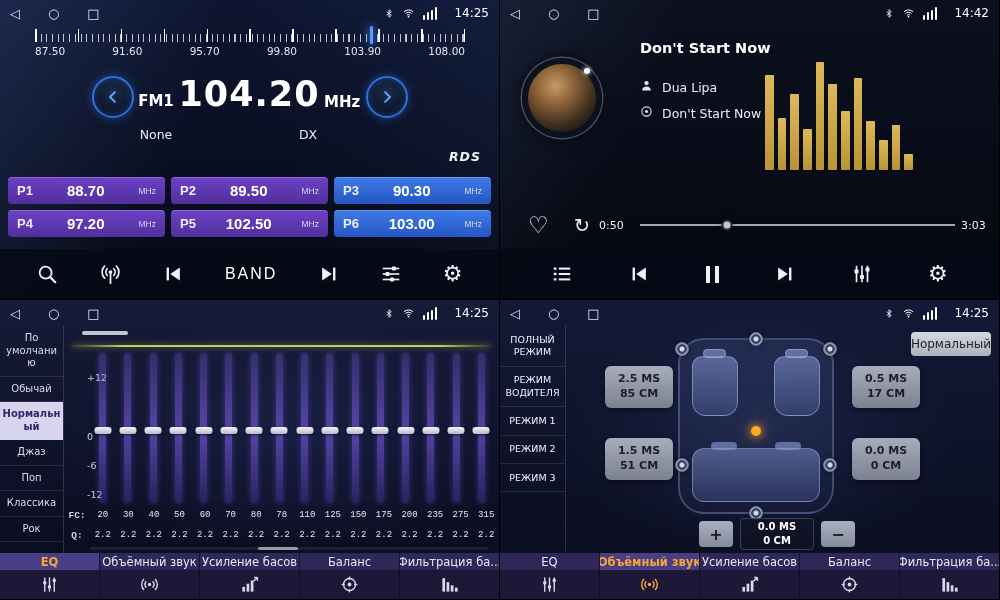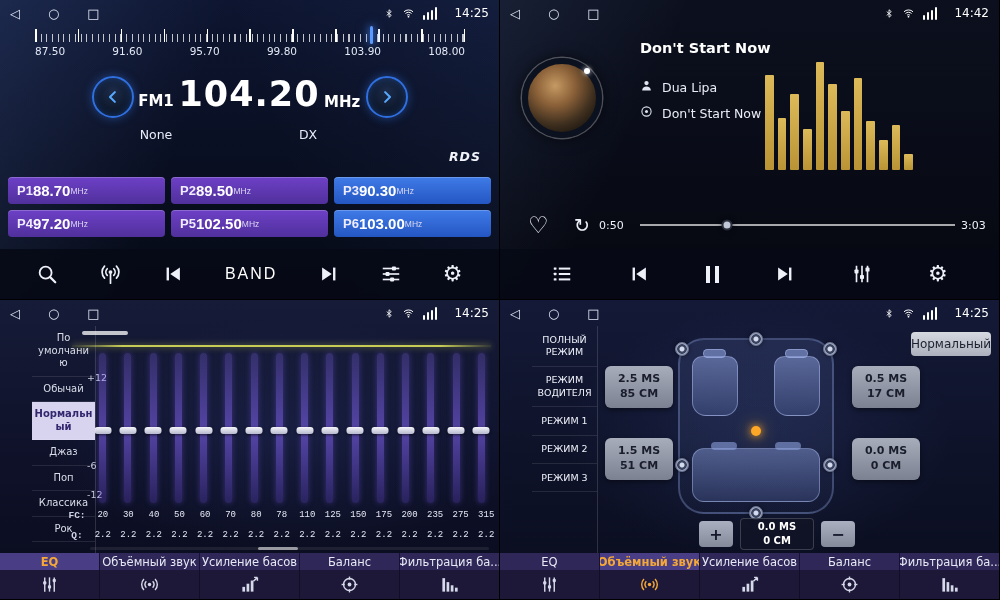--- a/index.html
+++ b/index.html
@@ -59,21 +59,21 @@
   .fm-label   { position:absolute; left:128px; top:92px; width:56px; text-align:center; font-size:15px; font-weight:bold; }
   .none-label { position:absolute; left:128px; top:127px; width:56px; text-align:center; font-size:12.5px; color:#e8ecf8; }
   .freq-big   { position:absolute; left:176px; top:74px; width:146px; text-align:center;
     font-size:35px; font-weight:600; letter-spacing:1px; }
   .mhz-label  { position:absolute; left:324px; top:93px; font-size:15px; font-weight:bold; }
   .dx-label   { position:absolute; left:286px; top:127px; width:44px; text-align:center; font-size:12.5px; color:#e8ecf8; }
   .rds-badge  { position:absolute; right:18px; top:149px; font-style:italic; font-weight:bold;
     font-size:12.5px; letter-spacing:1px; color:#f2f4fa; }
   .presets { position:absolute; left:8px; right:8px; top:177px; display:grid;
     grid-template-columns:repeat(3,1fr); grid-auto-rows:27px; gap:6px; }
-  .preset { display:flex; align-items:center; padding:0 9px;
+  .preset { display:flex; align-items:center; justify-content:space-between; padding:0 9px;
     border:none; border-radius:4px; cursor:pointer; color:#fff;
     background:linear-gradient(180deg,#6d40c6,#50309c); box-shadow:inset 0 1px 0 rgba(255,255,255,.22); }
   .preset.active { background:linear-gradient(180deg,#3f7be8,#2456c2); }
   .p-label { font-size:13px; font-weight:bold; color:#f0ecff; }
   .p-value { font-size:15px; font-weight:bold; }
   .p-unit  { font-size:8.5px; color:#dcd8f2; }
   .toolbar { position:absolute; left:0; right:0; bottom:0; height:50px;
     background:rgba(7,10,22,.92); display:flex; align-items:center; justify-content:space-evenly; }
   .tbtn { background:none; border:none; color:#eef1f8; display:flex; align-items:center;
     justify-content:center; cursor:pointer; padding:4px; }
@@ -100,21 +100,21 @@
   .duration { position:absolute; right:8px; top:219px; font-size:11px; color:#eef1f8; width:30px; }
   .ptrack { position:absolute; left:140px; top:218px; width:315px; height:14px; cursor:pointer; }
   .ptrack::before { content:""; position:absolute; left:0; right:0; top:6px; height:1.5px;
     background:rgba(255,255,255,.65); }
   .pknob { position:absolute; top:7px; transform:translate(-50%,-50%); width:11px; height:11px;
     border-radius:50%; background:#c3c8d6; border:2.5px solid #272c3d; box-shadow:0 0 5px rgba(0,0,0,.6); }
   .pause-ic { width:13px; height:17px; border-left:4.2px solid #eef1f8; border-right:4.2px solid #eef1f8; }
 
   
   .side { position:absolute; left:0; top:26px; bottom:46px; width:64px;
-    border-right:1px solid rgba(255,255,255,.14); display:flex; flex-direction:column; z-index:4;margin-left:32px; }
+    border-right:1px solid rgba(255,255,255,.14); display:flex; flex-direction:column; z-index:4; }
   .side-item { padding:6px 2px; font-size:10px; color:#d9dde9; text-align:center;
     border-bottom:1px solid rgba(255,255,255,.1); overflow-wrap:anywhere; line-height:1.25; cursor:pointer; }
   .side-item.active { background:#d8d4f0; color:#33276e; font-weight:bold; }
   .mode-item { padding:7.5px 2px; font-size:9.5px; font-weight:normal; color:#eef1f9; text-align:center;
     border-bottom:1px solid rgba(255,255,255,.1); overflow-wrap:anywhere; line-height:1.3; cursor:pointer; }
   .tabbar { position:absolute; left:0; right:0; bottom:0; height:46px; z-index:5; }
   .tablabels { display:flex; height:17px; }
   .tabl { flex:1; display:flex; align-items:center; justify-content:center; font-size:11.5px;
     color:#e7e9f5; background:#2e2758; border-right:1px solid #171233; white-space:nowrap;
     overflow:hidden; cursor:pointer; }

